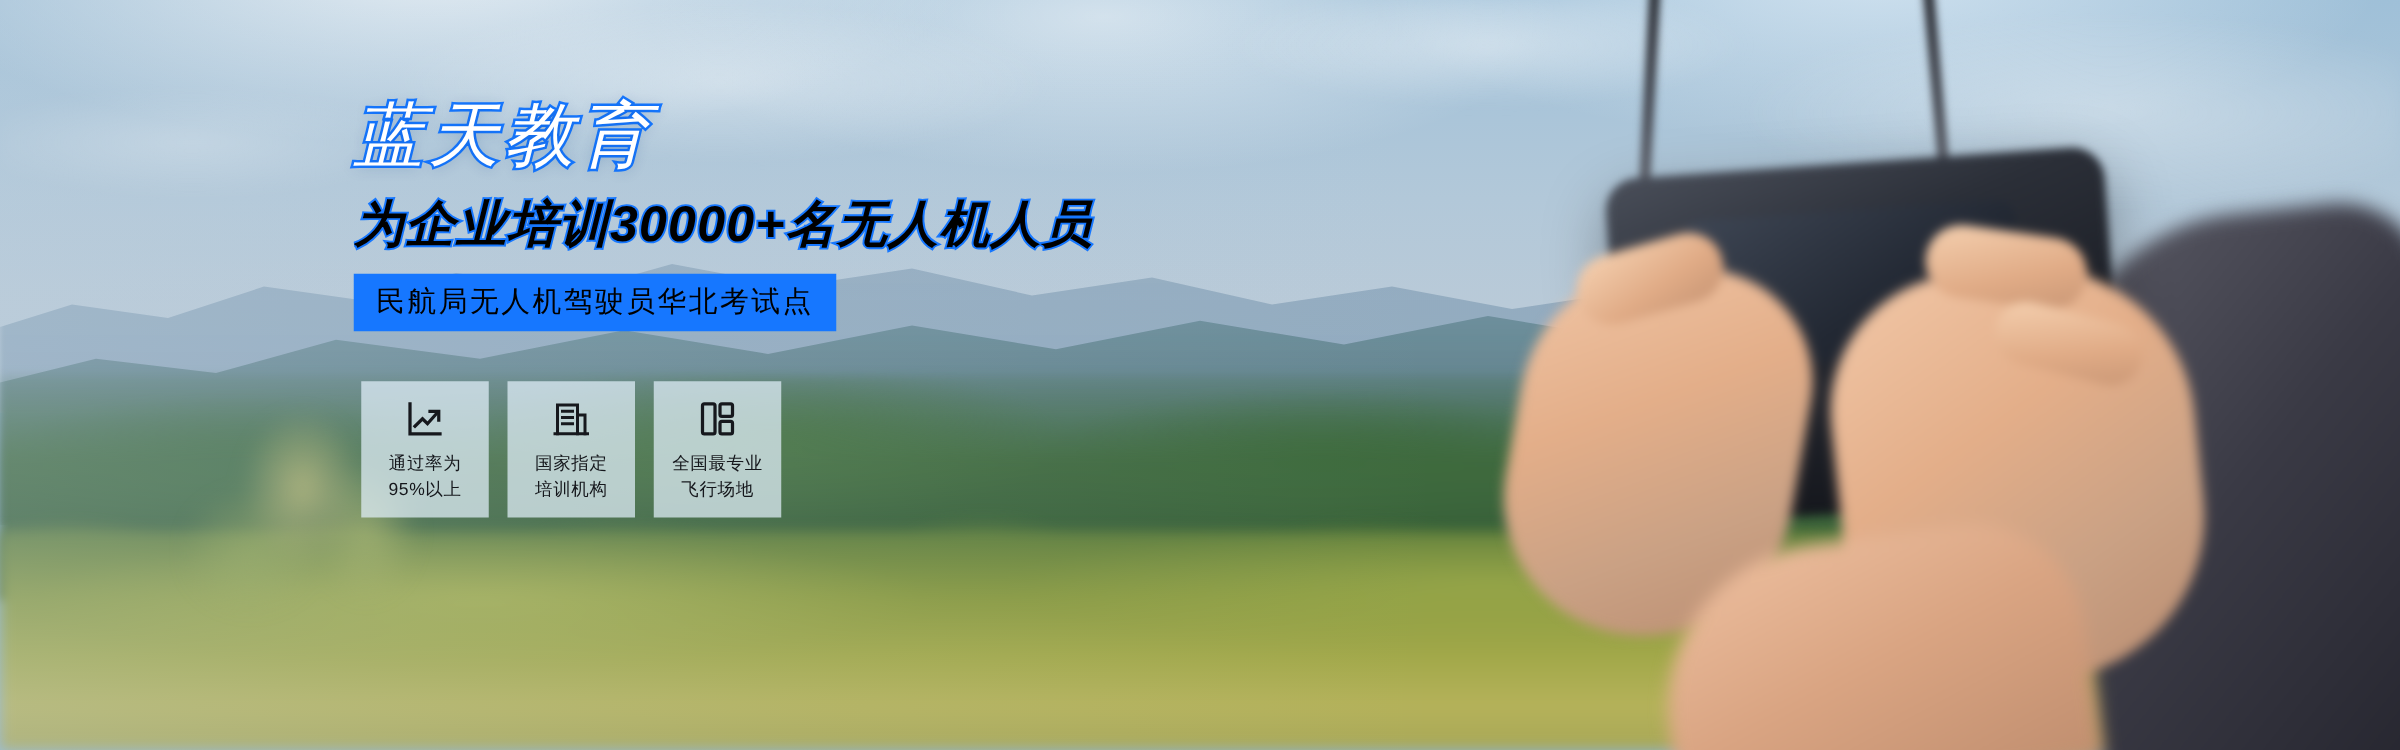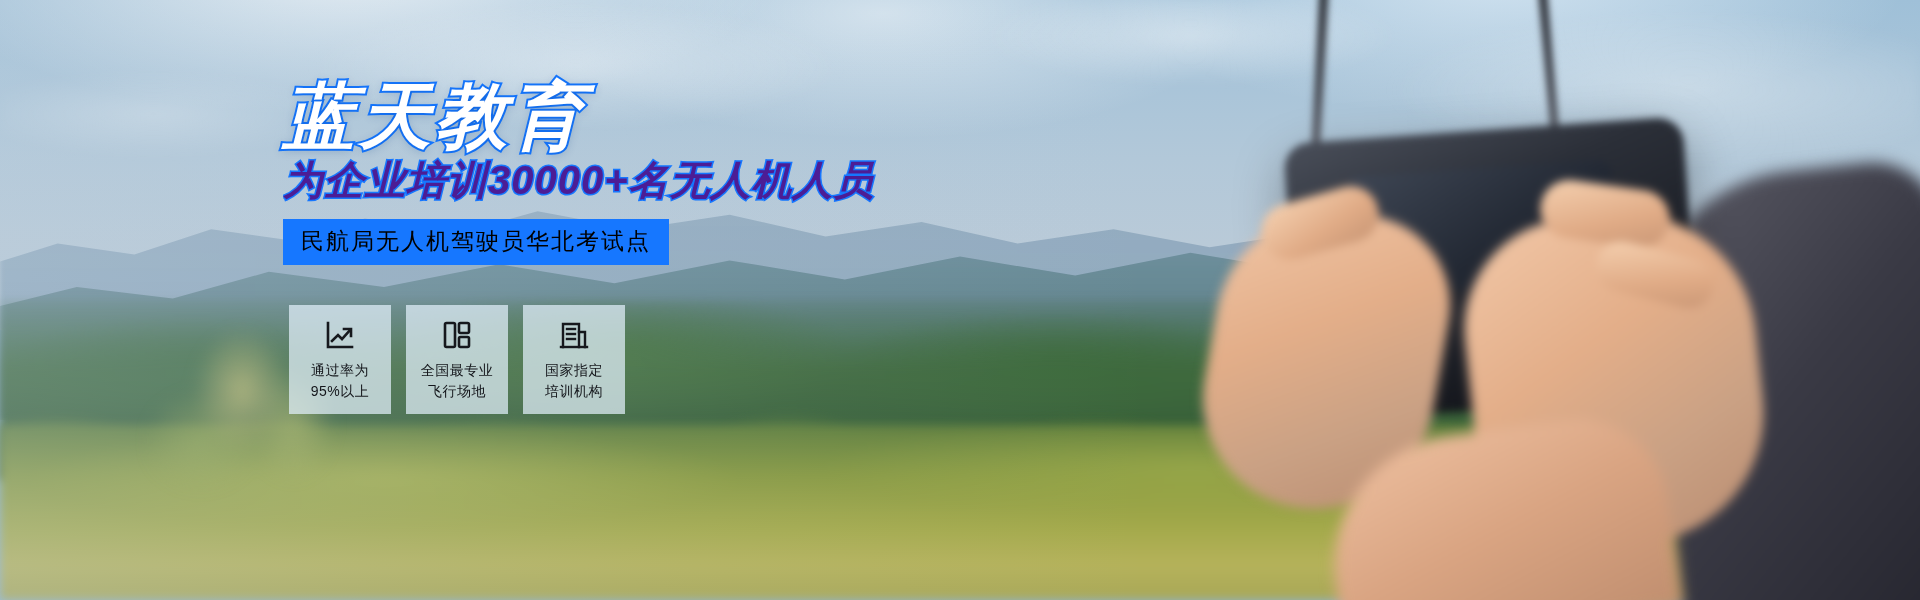--- a/index.html
+++ b/index.html
@@ -259,42 +259,42 @@
     position: absolute;
     left: 0; top: 0;
     width: 100%;
     height: 100%;
   }
 
   .headline {
     position: absolute;
     left: 283px;
     top: 80px;
-    font-size: 72px;
-    font-weight: bold;
+    font-size: 56px;
+    font-weight: normal;
     line-height: 1;
     letter-spacing: 4px;
     color: #ffffff;
     font-style: italic;
     -webkit-text-stroke: 4px #1677ff;
     paint-order: stroke fill;
     text-shadow: 0 2px 10px rgba(10,60,130,0.25);
     white-space: nowrap;
   }
 
   .subhead {
     position: absolute;
     left: 283px;
     top: 160px;
     font-size: 40px;
     font-weight: bold;
     font-style: italic;
     line-height: 1;
     letter-spacing: 1px;
-    color: #4c1d95;
+    color: #000000;
     -webkit-text-stroke: 3px #1677ff;
     paint-order: stroke fill;
     white-space: nowrap;
   }
 
   .badge {
     position: absolute;
     left: 283px;
     top: 219px;
     background: #1677ff;
@@ -389,40 +389,40 @@
             <path d="M20 10 H27 V17"></path>
           </svg>
         </span>
         <span class="card-text">通过率为
 95%以上</span>
       </div>
 
 
       <div class="card">
         <span class="card-icon">
-          <svg viewBox="0 0 32 32" fill="none" stroke="currentColor" stroke-width="2.6">
-            <rect x="4" y="4" width="10" height="24" rx="1.5"></rect>
-            <rect x="18" y="4" width="10" height="10" rx="1.5"></rect>
-            <rect x="18" y="18" width="10" height="10" rx="1.5"></rect>
-          </svg>
-        </span>
-        <span class="card-text">全国最专业
-飞行场地</span>
-      </div>
-
-      <div class="card">
-        <span class="card-icon">
           <svg viewBox="0 0 32 32" fill="none" stroke="currentColor" stroke-width="2.4" stroke-linecap="square" stroke-linejoin="miter">
             <path d="M5 28 V5 H21 V28"></path>
             <path d="M21 13 H27 V28"></path>
             <path d="M3 28 H29"></path>
             <path d="M9 10 H17"></path>
             <path d="M9 15 H17"></path>
             <path d="M9 20 H17"></path>
           </svg>
         </span>
         <span class="card-text">国家指定
 培训机构</span>
       </div>
 
+      <div class="card">
+        <span class="card-icon">
+          <svg viewBox="0 0 32 32" fill="none" stroke="currentColor" stroke-width="2.6">
+            <rect x="4" y="4" width="10" height="24" rx="1.5"></rect>
+            <rect x="18" y="4" width="10" height="10" rx="1.5"></rect>
+            <rect x="18" y="18" width="10" height="10" rx="1.5"></rect>
+          </svg>
+        </span>
+        <span class="card-text">全国最专业
+飞行场地</span>
+      </div>
+
     </div>
   </div>
 </div>
 
 </body></html>

